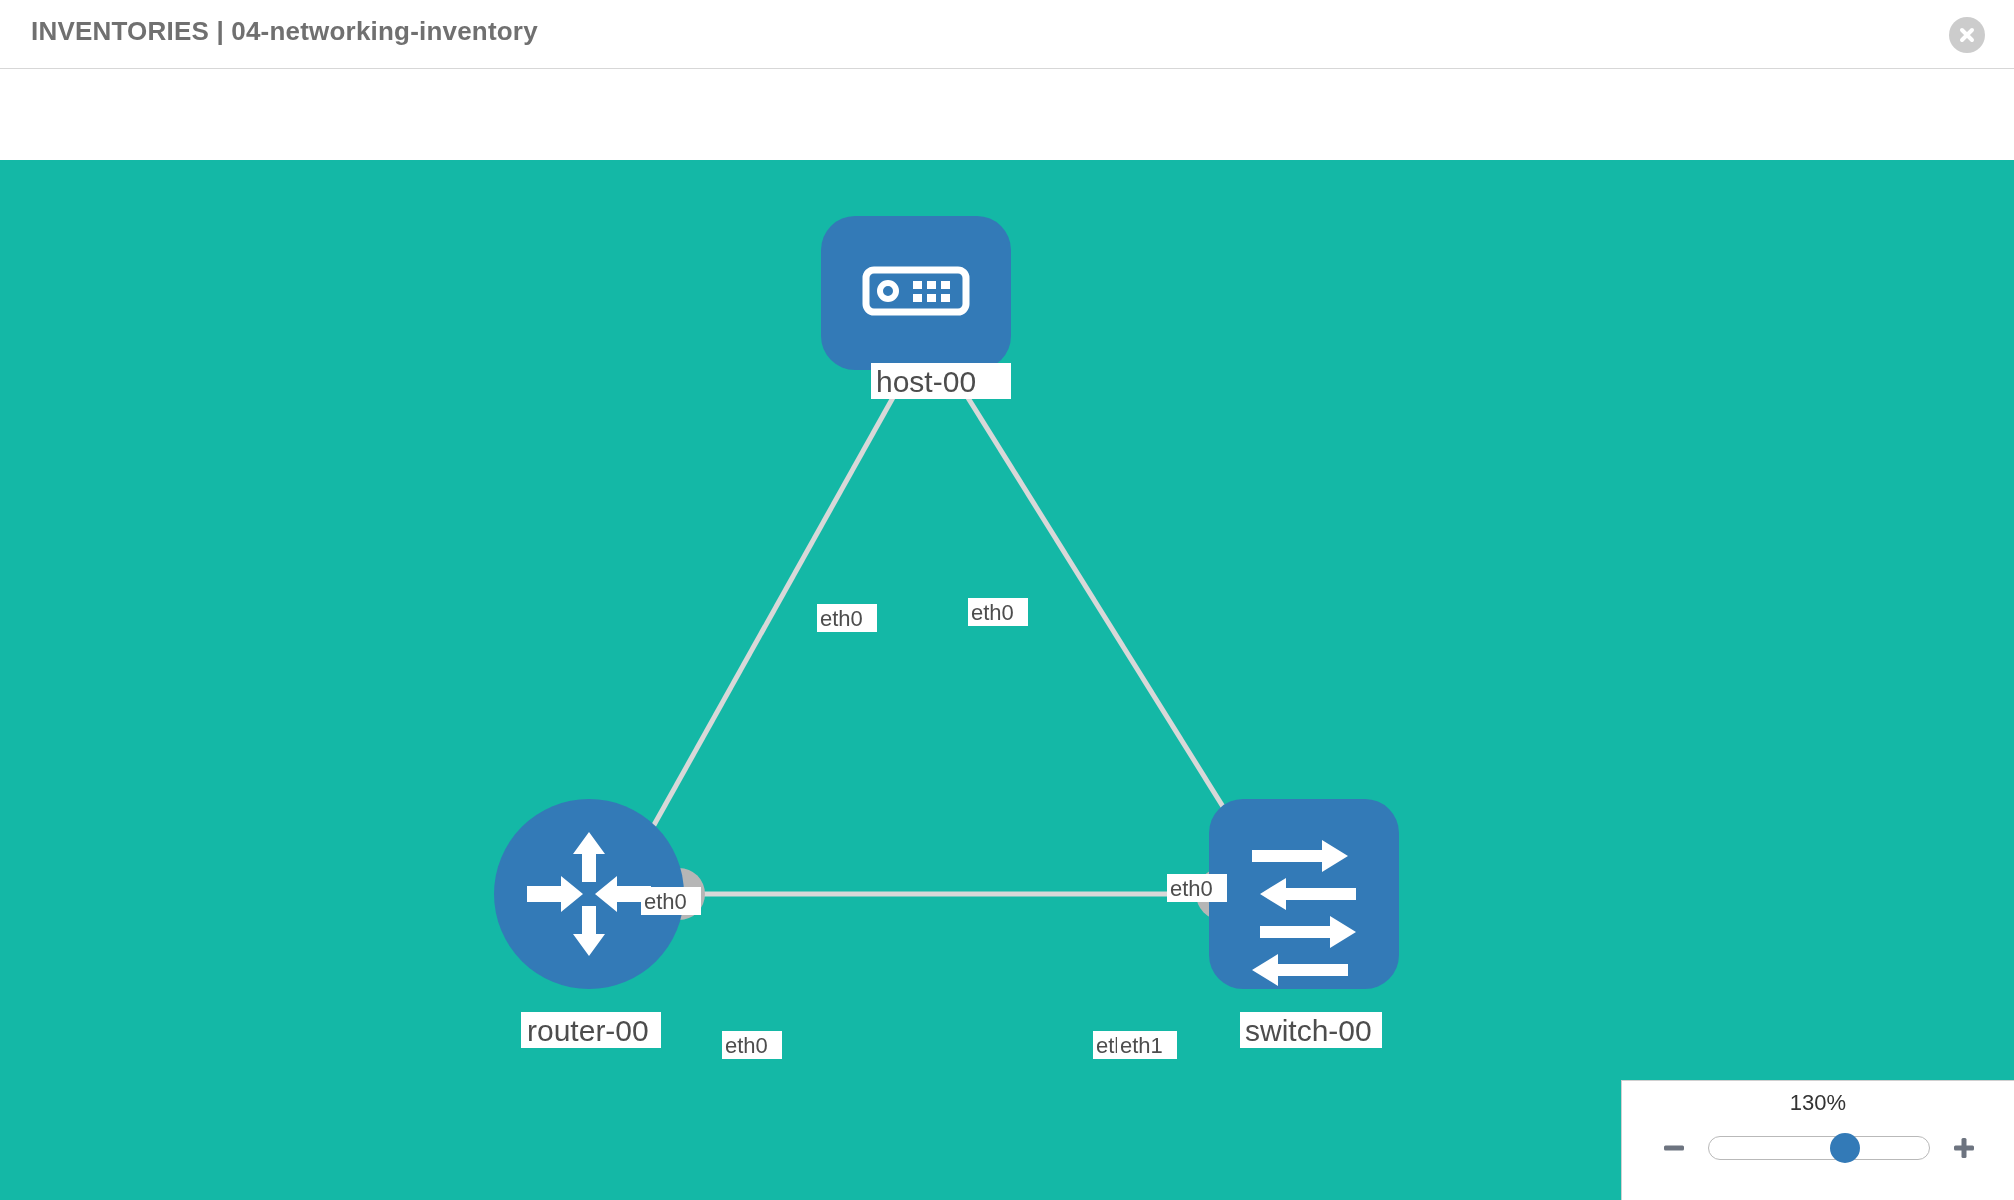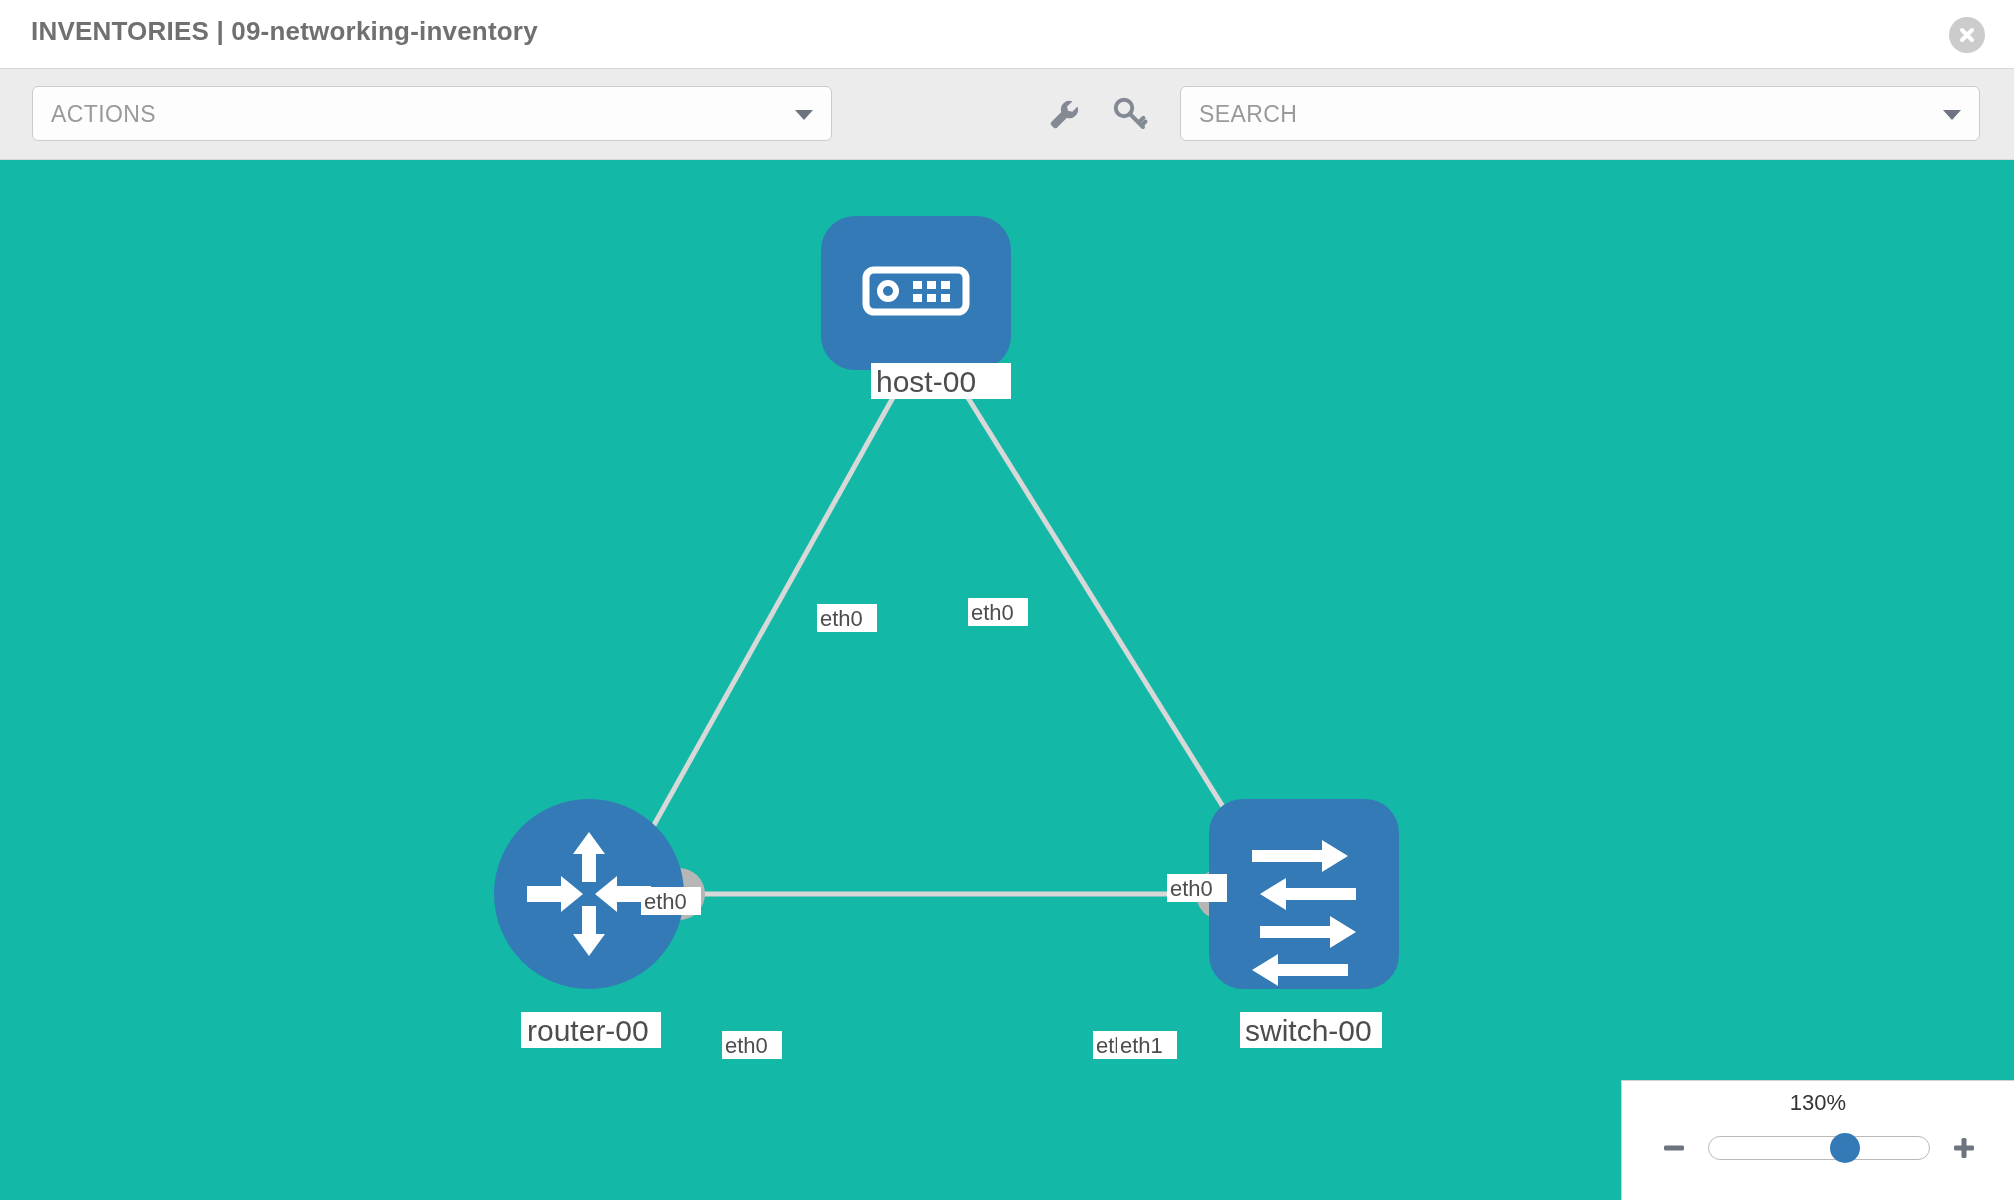--- a/index.html
+++ b/index.html
@@ -223,55 +223,28 @@
     background: #337ab7;
     cursor: grab;
   }
 </style>
 </head>
 <body>
 
 <div id="app">
 
   <div class="header">
-    <div class="page-title">INVENTORIES | 09-networking-inventory</div>
+    <div class="page-title">INVENTORIES | 04-networking-inventory</div>
     <button class="close-btn">
       <svg width="22" height="22" viewBox="0 0 22 22" aria-hidden="true">
         <path d="M6 6 L16 16 M16 6 L6 16" stroke="#ffffff" stroke-width="4" stroke-linecap="round"></path>
       </svg>
     </button>
   </div>
 
-  <div class="toolbar">
-
-    <div class="actions-select">
-      <span class="sel-label">ACTIONS</span>
-      <span class="caret"></span>
-    </div>
-
-    <div class="tool-icon" id="icon-wrench">
-      <svg width="40" height="40" viewBox="0 0 40 40" aria-hidden="true">
-        <path d="M29.5 7.5 a8.5 8.5 0 0 0 -11.2 10.6 L8.6 27.8 a2.6 2.6 0 0 0 0 3.7 l1.9 1.9 a2.6 2.6 0 0 0 3.7 0 l9.7 -9.7 a8.5 8.5 0 0 0 10.6 -11.2 l-5.2 5.2 -4.3 -1 -1 -4.3 z" fill="currentColor"></path>
-      </svg>
-    </div>
-
-    <div class="tool-icon" id="icon-key">
-      <svg width="40" height="40" viewBox="0 0 40 40" aria-hidden="true">
-        <circle cx="14" cy="14" r="8.2" fill="none" stroke="currentColor" stroke-width="4"></circle>
-        <path d="M19.5 19.5 L33 33" stroke="currentColor" stroke-width="4" stroke-linecap="round"></path>
-        <path d="M28.5 28.5 L33.5 23.8" stroke="currentColor" stroke-width="4" stroke-linecap="round"></path>
-        <path d="M31.5 31.5 L35.5 27.5" stroke="currentColor" stroke-width="4" stroke-linecap="round"></path>
-      </svg>
-    </div>
-
-    <div class="search-select">
-      <span class="sel-label">SEARCH</span>
-      <span class="caret"></span>
-    </div>
-  </div>
 
   <div class="canvas">
     <svg class="topology" viewBox="0 0 2014 1040">
 
       <g>
         <line class="edge-line" x1="900" y1="225" x2="640" y2="690"></line>
         <line class="edge-line" x1="960" y1="225" x2="1250" y2="690"></line>
         <line class="edge-line" x1="660" y1="734" x2="1240" y2="734"></line>
       </g>
 

